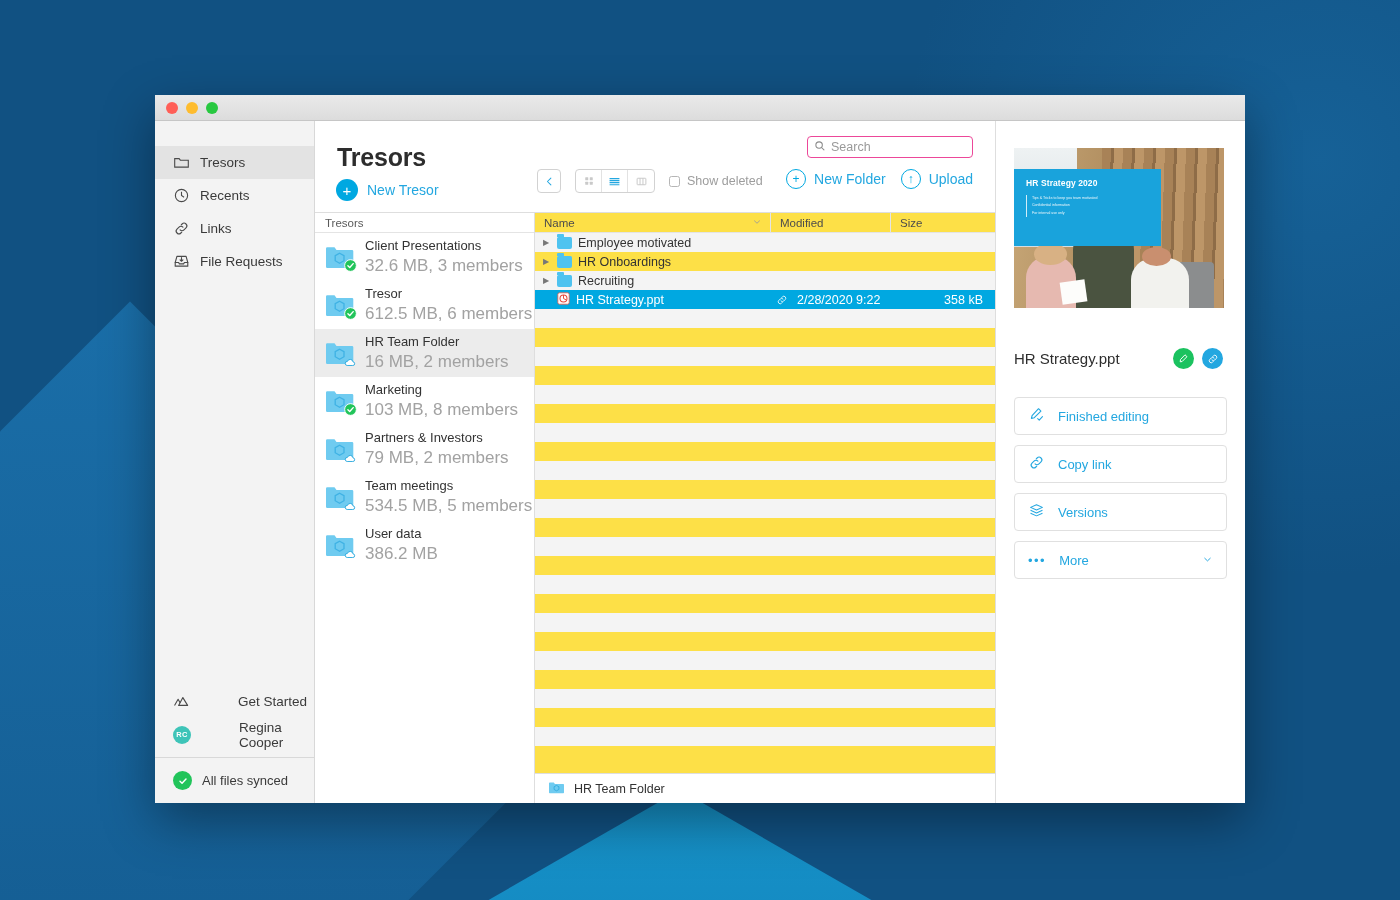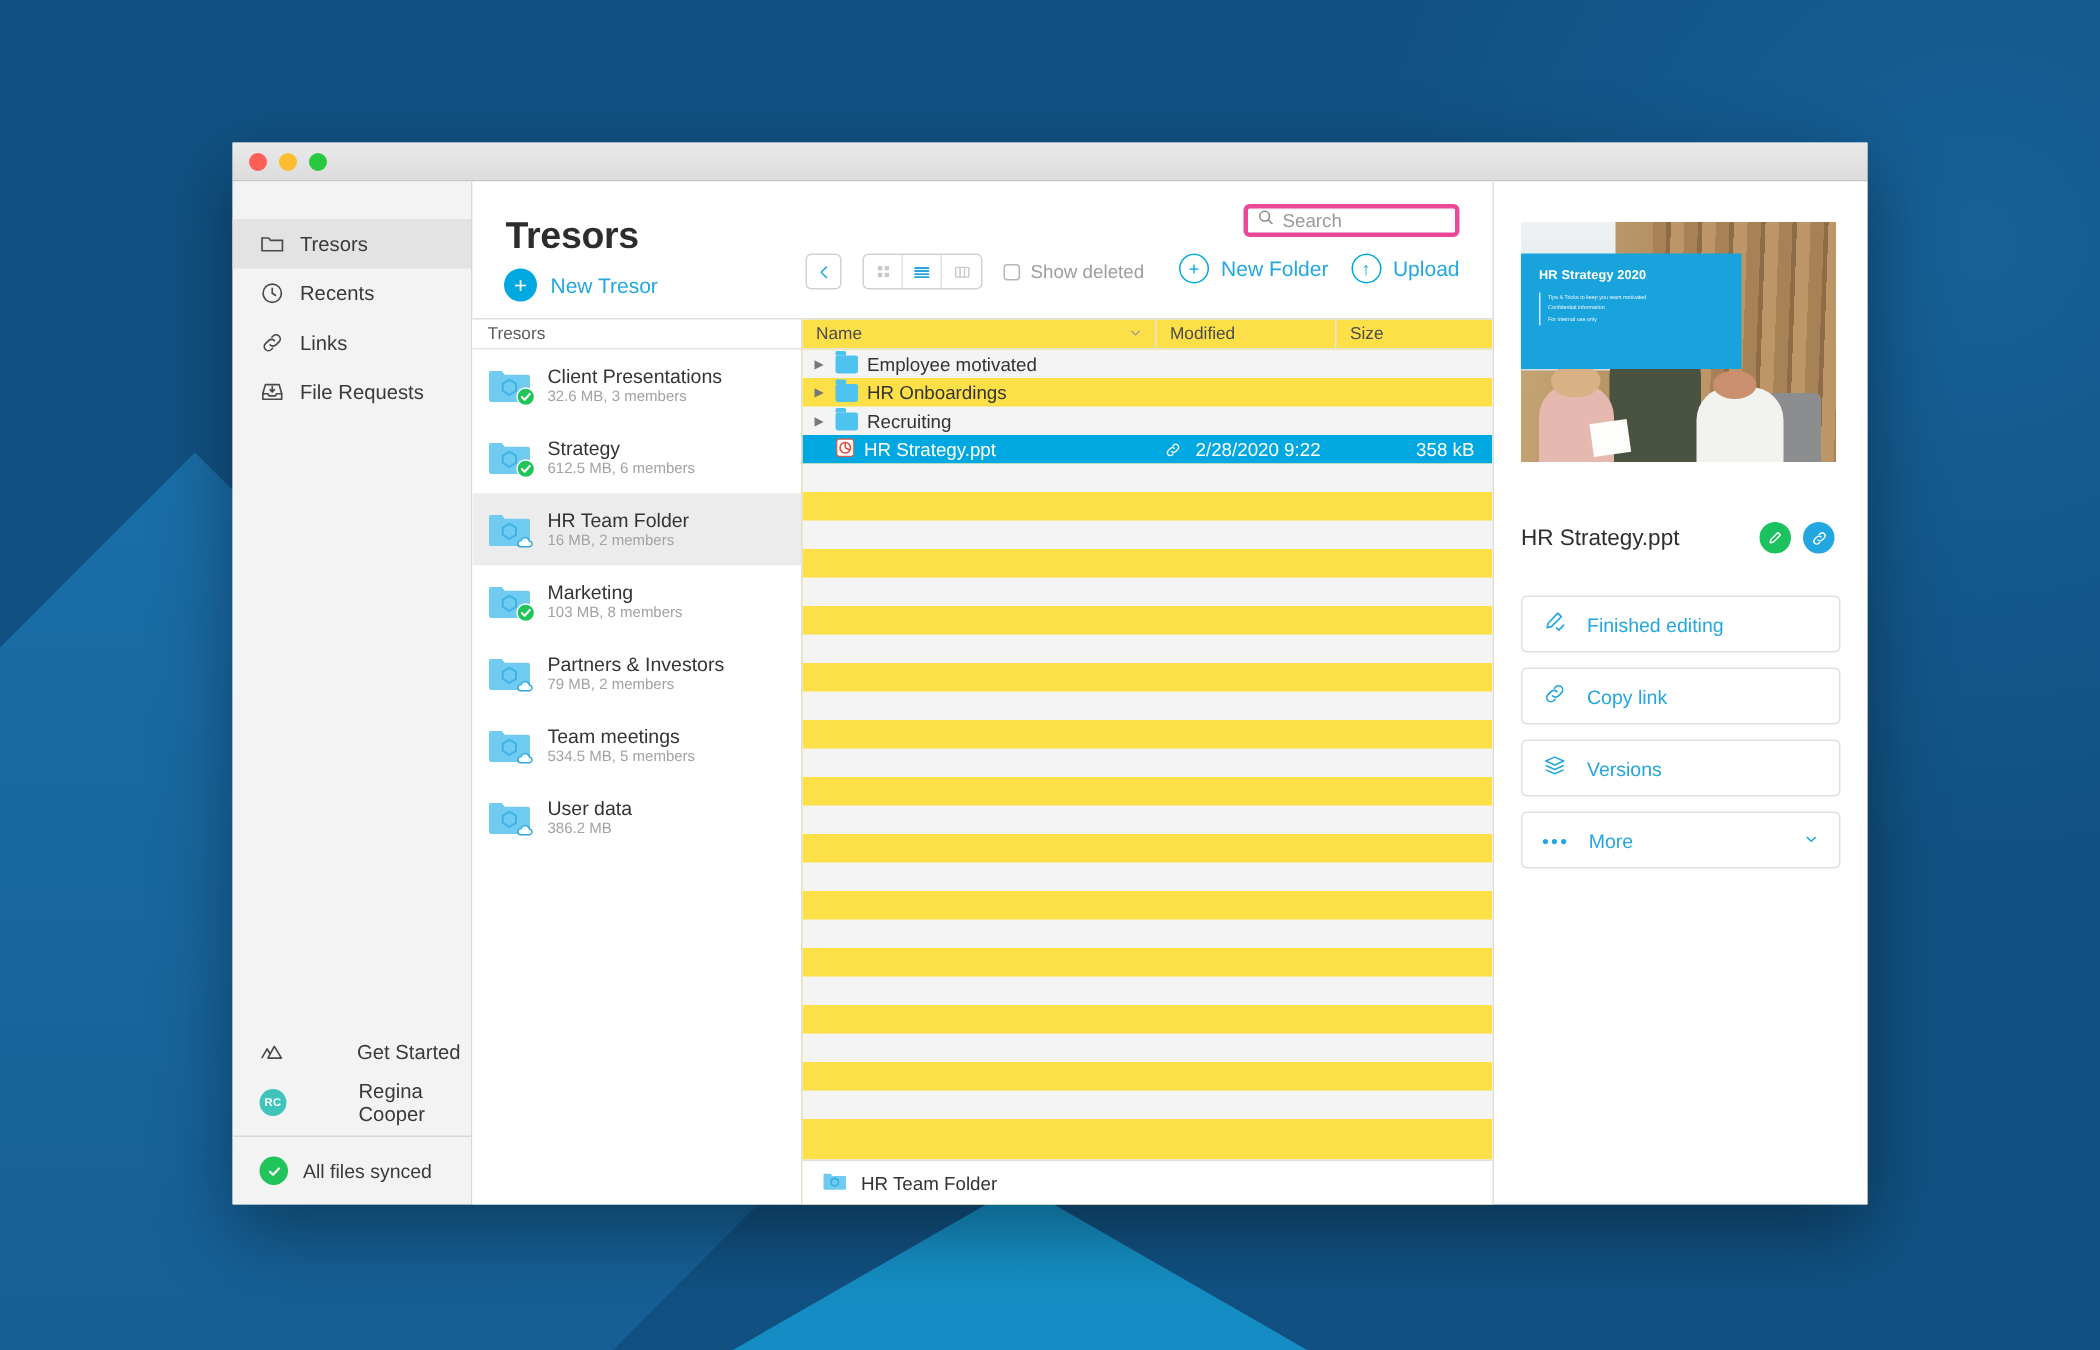--- a/index.html
+++ b/index.html
@@ -110,22 +110,22 @@
   .round-btn-o {
     width: 20px; height: 20px; border-radius: 50%;
     border: 1px solid #00a8e1; color: #00a8e1; font-size: 12px;
     display: flex; align-items: center; justify-content: center;
     background: #fff; flex: 0 0 20px;
   }
   .link-label { color: #23a7e0; font-size: 14px; }
 
   #search-box {
     position: absolute; right: 22px; top: 15px;
-    width: 144px; height: 22px;
-    border: 3px solid #ec4899; border-radius: 4px;
+    width: 166px; height: 22px;
+    border: 1px solid #ec4899; border-radius: 4px;
     background: #fff; display: flex; align-items: center;
     padding: 0 6px; gap: 5px;
   }
   #search-input {
     border: 0; outline: 0; font-size: 12.5px; color: #9a9a9a;
     font-family: inherit; width: 100%; background: transparent;
   }
   #search-input::placeholder { color: #9a9a9a; }
 
   #toolbar {
@@ -168,21 +168,21 @@
     display: flex; align-items: center; padding-left: 10px;
     background: #fff;
   }
   #tresor-list { flex: 1; overflow: hidden; }
   .tresor-row {
     height: 48px; display: flex; align-items: center; gap: 10px; padding-left: 10px;
   }
   .tresor-row.sel { background: #ececec; }
   .tresor-meta { min-width: 0; }
   .tresor-name { font-size: 13px; color: #333; line-height: 1.25; white-space: nowrap; }
-  .tresor-sub { font-size: 10px; color: #a2a2a2; line-height: 1.25; white-space: nowrap; }
+  .tresor-sub { font-size: 17px; color: #a2a2a2; line-height: 1.25; white-space: nowrap; }
 
   .folder-ico { position: relative; width: 30px; height: 26px; flex: 0 0 30px; }
   .badge { position: absolute; right: -2px; bottom: -1px; width: 13px; height: 13px; }
 
   
   #file-pane { flex: 1; display: flex; flex-direction: column; min-width: 0; background: #fde047; }
   #cols {
     height: 20px; flex: 0 0 20px; display: flex;
     border-bottom: 1px solid #e4e4e4; font-size: 11.5px; color: #4c4c4c;
   }
@@ -439,21 +439,21 @@
               </div>
               <div class="tresor-row">
                 <span class="folder-ico"><svg viewBox="0 0 30 26" width="30" height="26">
                     <path d="M1 4.6a1.3 1.3 0 0 1 1.3-1.3h7.2l2 2.6H27a1.3 1.3 0 0 1 1.3 1.3v15.5a1.3 1.3 0 0 1-1.3 1.3H2.3A1.3 1.3 0 0 1 1 22.7z" fill="#6fcbf0"></path>
                     <path d="M14.6 9.2 19 11.7v5L14.6 19.2 10.2 16.7v-5z" fill="none" stroke="#3fb2e4" stroke-width="1.3"></path>
                   </svg><span class="badge"><svg viewBox="0 0 14 14" width="13" height="13">
                       <circle cx="7" cy="7" r="6.3" fill="#21c45a" stroke="#fff" stroke-width="1"></circle>
                       <path d="M4.2 7.2 6.2 9.2 9.9 5" fill="none" stroke="#fff" stroke-width="1.5" stroke-linecap="round" stroke-linejoin="round"></path>
                     </svg></span></span>
                 <div class="tresor-meta">
-                  <div class="tresor-name">Strategy</div>
+                  <div class="tresor-name">Tresor</div>
                   <div class="tresor-sub">612.5 MB, 6 members</div>
                 </div>
               </div>
               <div class="tresor-row sel">
                 <span class="folder-ico"><svg viewBox="0 0 30 26" width="30" height="26">
                     <path d="M1 4.6a1.3 1.3 0 0 1 1.3-1.3h7.2l2 2.6H27a1.3 1.3 0 0 1 1.3 1.3v15.5a1.3 1.3 0 0 1-1.3 1.3H2.3A1.3 1.3 0 0 1 1 22.7z" fill="#6fcbf0"></path>
                     <path d="M14.6 9.2 19 11.7v5L14.6 19.2 10.2 16.7v-5z" fill="none" stroke="#3fb2e4" stroke-width="1.3"></path>
                   </svg><span class="badge"><svg viewBox="0 0 14 14" width="13" height="13">
                       <path d="M3.4 11.3a2.2 2.2 0 0 1 .3-4.4 3.1 3.1 0 0 1 6 .5 1.9 1.9 0 0 1-.3 3.9z" fill="#fff" stroke="#2aa9dd" stroke-width="1"></path>
                     </svg></span></span>

